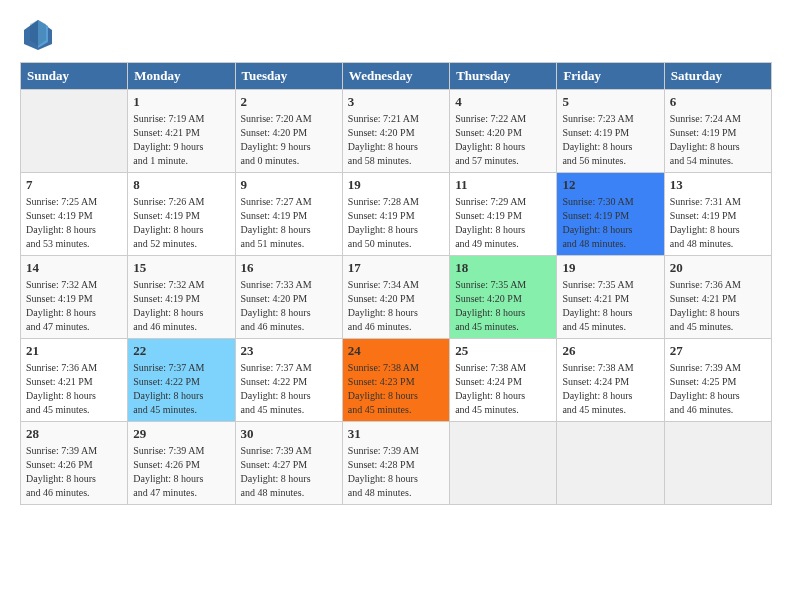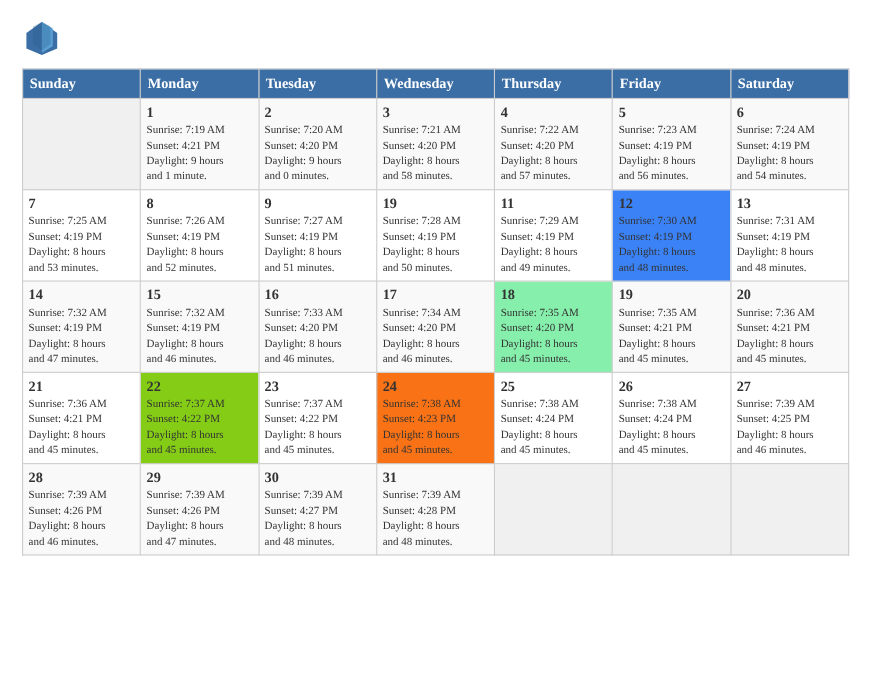--- a/index.html
+++ b/index.html
@@ -276,21 +276,21 @@
           </td>
         </tr>
         <tr>
           <td style="background: rgb(255, 255, 255);">
             <span class="day-num">21</span>
             <div class="day-info" style="white-space: pre-line;">Sunrise: 7:36 AM
 Sunset: 4:21 PM
 Daylight: 8 hours
 and 45 minutes.</div>
           </td>
-          <td style="background: #84cc16;">
+          <td style="background: #7dd3fc;">
             <span class="day-num">22</span>
             <div class="day-info" style="white-space: pre-line;">Sunrise: 7:37 AM
 Sunset: 4:22 PM
 Daylight: 8 hours
 and 45 minutes.</div>
           </td>
           <td style="background: rgb(255, 255, 255);">
             <span class="day-num">23</span>
             <div class="day-info" style="white-space: pre-line;">Sunrise: 7:37 AM
 Sunset: 4:22 PM

